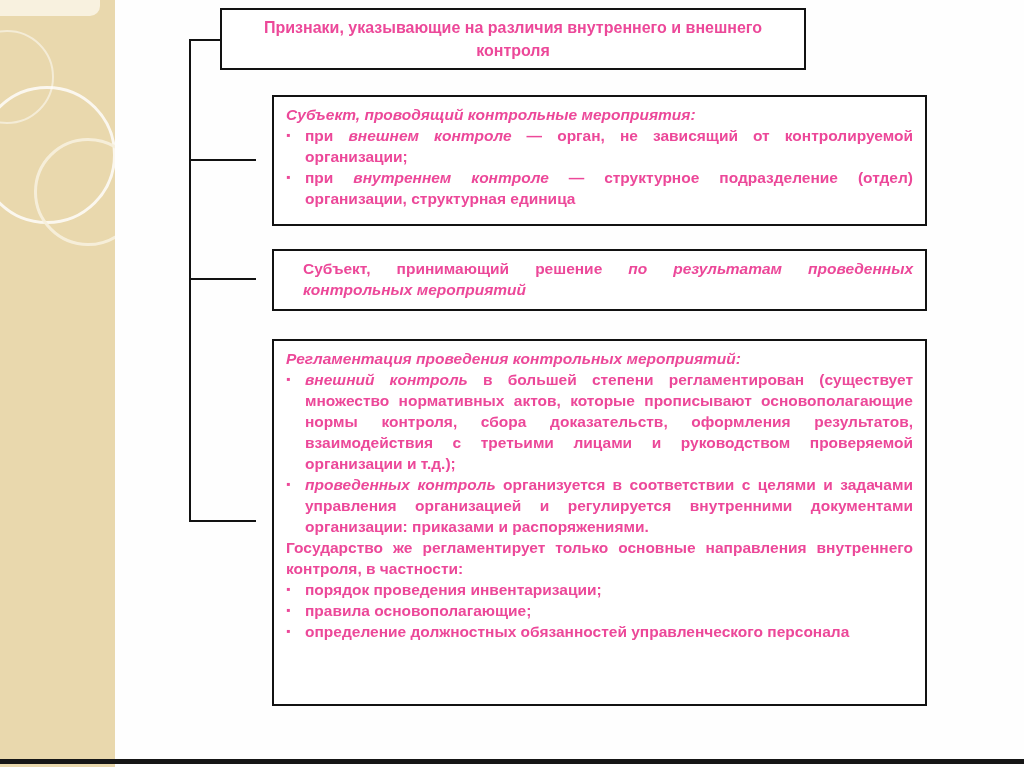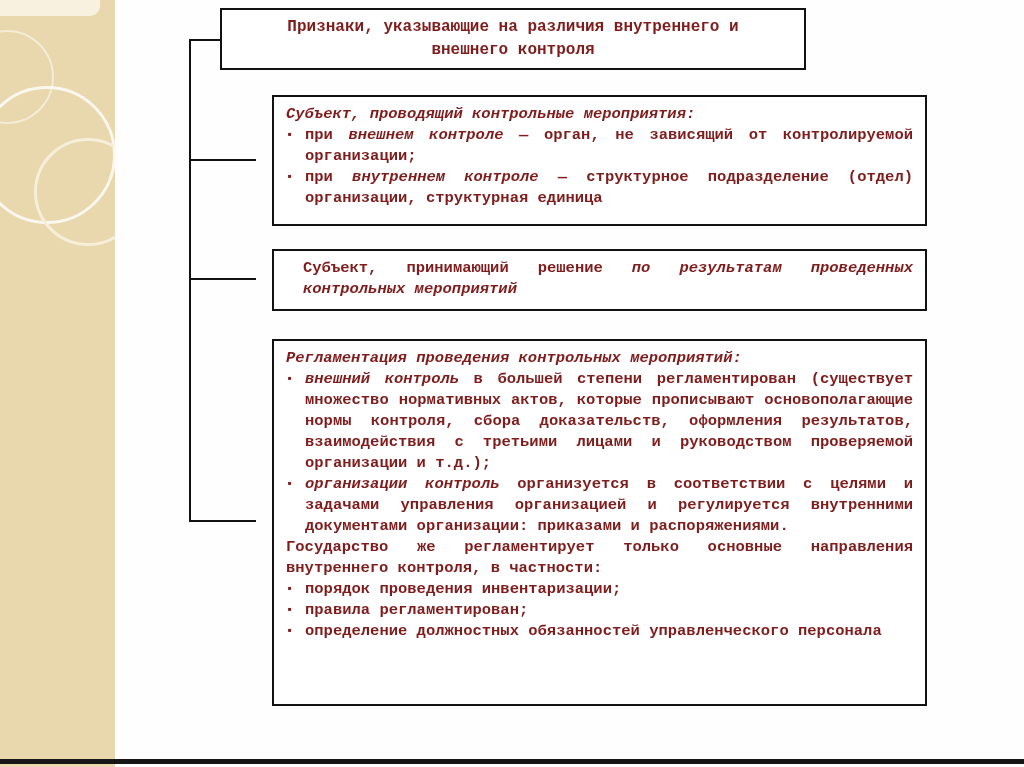--- a/index.html
+++ b/index.html
@@ -1,19 +1,19 @@
 <!DOCTYPE html>
 <html><head>
 <meta charset="utf-8">
 <style>
   html,body { margin:0; padding:0; background:#ffffff; }
   .slide {
     position:relative; width:1024px; height:767px; background:#fefefe;
-    overflow:hidden; font-family:Liberation Mono, monospace;
-    color:#7f1d1d;
+    overflow:hidden; font-family:Liberation Sans, sans-serif;
+    color:#ec4899;
   }
   
   .strip {
     position:absolute; left:0; top:0; width:115px; height:767px;
     background:#e9d8ad; overflow:hidden;
   }
   .strip-top {
     position:absolute; left:0; top:0; width:100px; height:16px;
     background:#f8f1df; border-radius:0 0 10px 0;
   }
@@ -96,30 +96,30 @@
   </div>
 
   <div class="box box3">
     <div class="heading"><span class="it">Регламентация проведения контрольных мероприятий:</span></div>
     <div class="bullet">
       <span class="marker">▪</span>
       <span class="btext"><span class="it">внешний контроль</span><span> в большей степени регламентирован (существует множество нормативных актов, которые прописывают основополагающие нормы контроля, сбора доказательств, оформления результатов, взаимодействия с третьими лицами и руководством проверяемой организации и т.д.);</span></span>
     </div>
     <div class="bullet">
       <span class="marker">▪</span>
-      <span class="btext"><span class="it">организации контроль</span><span> организуется в соответствии с целями и задачами управления организацией и регулируется внутренними документами организации: приказами и распоряжениями.</span></span>
+      <span class="btext"><span class="it">проведенных контроль</span><span> организуется в соответствии с целями и задачами управления организацией и регулируется внутренними документами организации: приказами и распоряжениями.</span></span>
     </div>
     <div class="para"><span>Государство же регламентирует только основные направления внутреннего контроля, в частности:</span></div>
     <div class="bullet">
       <span class="marker">▪</span>
       <span class="btext"><span>порядок проведения инвентаризации;</span></span>
     </div>
     <div class="bullet">
       <span class="marker">▪</span>
-      <span class="btext"><span>правила регламентирован;</span></span>
+      <span class="btext"><span>правила основополагающие;</span></span>
     </div>
     <div class="bullet">
       <span class="marker">▪</span>
       <span class="btext"><span>определение должностных обязанностей управленческого персонала</span></span>
     </div>
   </div>
 
   <div class="bottom-rule"></div>
 
 </div>

